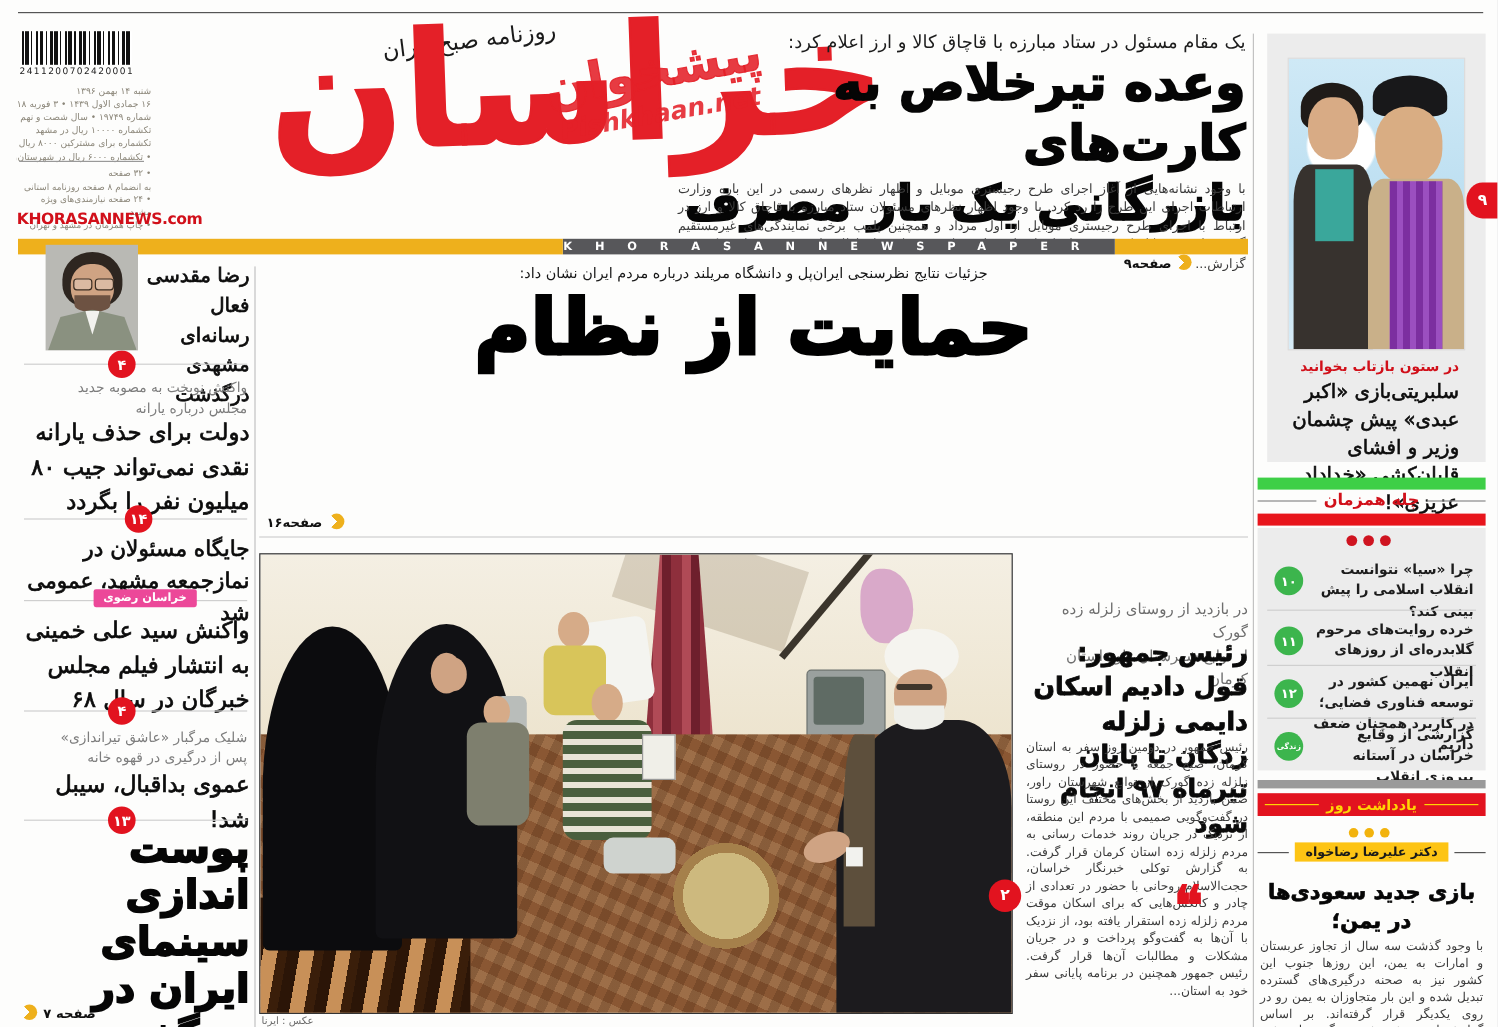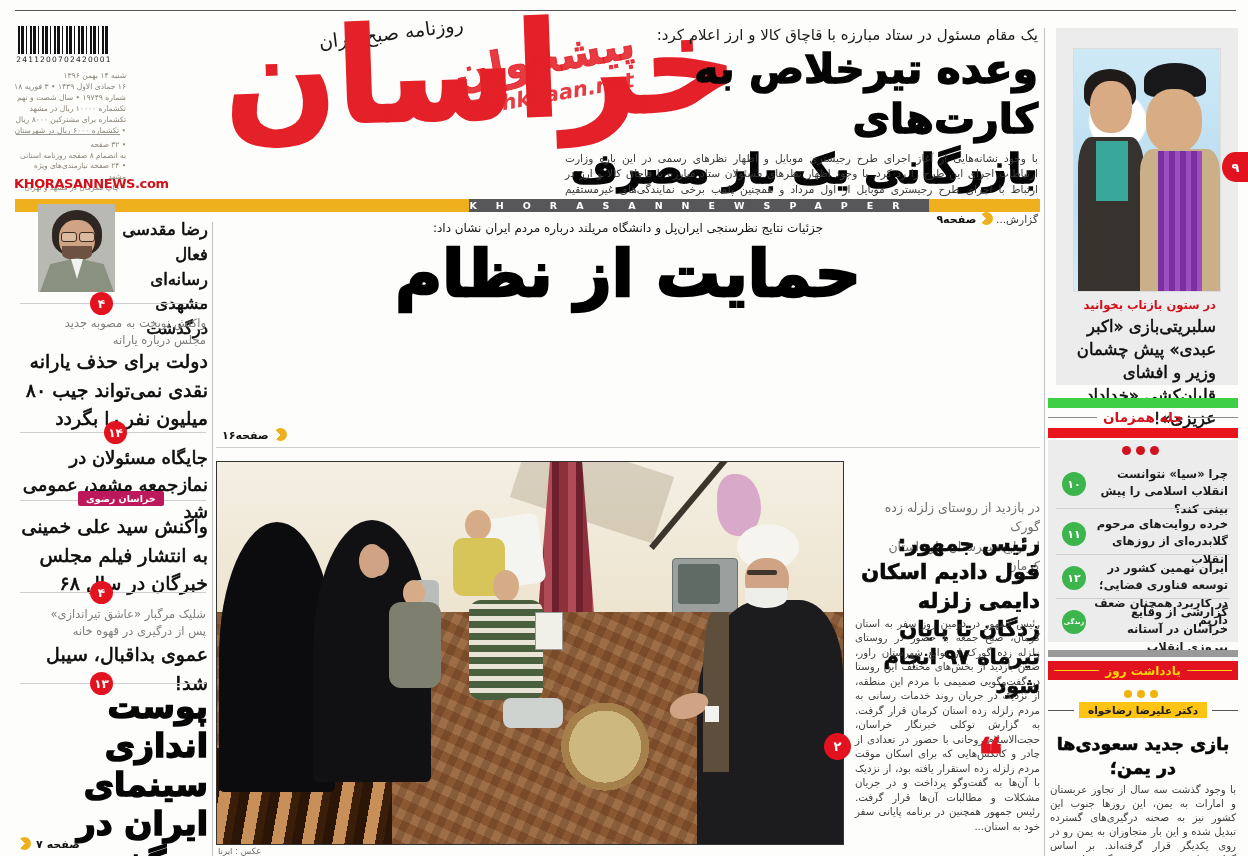--- a/index.html
+++ b/index.html
@@ -41,21 +41,21 @@
   .rib-k{background:#57575a;color:#fff;font-size:9.5px;font-weight:bold;letter-spacing:19px;
          display:flex;align-items:center;justify-content:center;padding-right:10px;}
 
   
   .lc-photo{left:38px;top:204px;width:77px;height:88px;background:#b9b9b4;overflow:hidden;z-index:3;}
   .lc-title1{left:118px;top:218px;width:90px;font-size:16.5px;line-height:1.6;}
   .lc-kicker{color:#7d7d7d;font-size:11.5px;line-height:1.5;text-align:right;}
   .lc-bold{font-size:19px;color:#0c0c0c;line-height:1.5;text-align:right;-webkit-text-stroke:.6px #0c0c0c;}
   .numb{position:absolute;width:23px;height:23px;border-radius:50%;background:#e2131f;color:#fff;
         font-size:12px;font-weight:bold;display:flex;align-items:center;justify-content:center;z-index:2;}
-  .lc-badge{position:absolute;background:#be185d;color:#fff;font-size:9.5px;font-weight:bold;
+  .lc-badge{position:absolute;background:#ec4899;color:#fff;font-size:9.5px;font-weight:bold;
         padding:2px 8px;border-radius:2px;z-index:2;}
   .lc-big{left:16px;top:688px;width:192px;font-size:33px;font-weight:bold;line-height:1.18;
         text-align:right;color:#060606;-webkit-text-stroke:1.6px #060606;}
 
   .pac{display:inline-block;width:13px;height:13px;border-radius:50%;vertical-align:-2px;
        background:conic-gradient(from 225deg,rgba(0,0,0,0) 0 90deg,#eeb01c 90deg 360deg);}
   .pageref{font-size:11px;font-weight:bold;color:#111;}
 
   
   .ms-kicker{left:216px;top:221px;width:824px;text-align:center;font-size:12px;color:#161616;}

